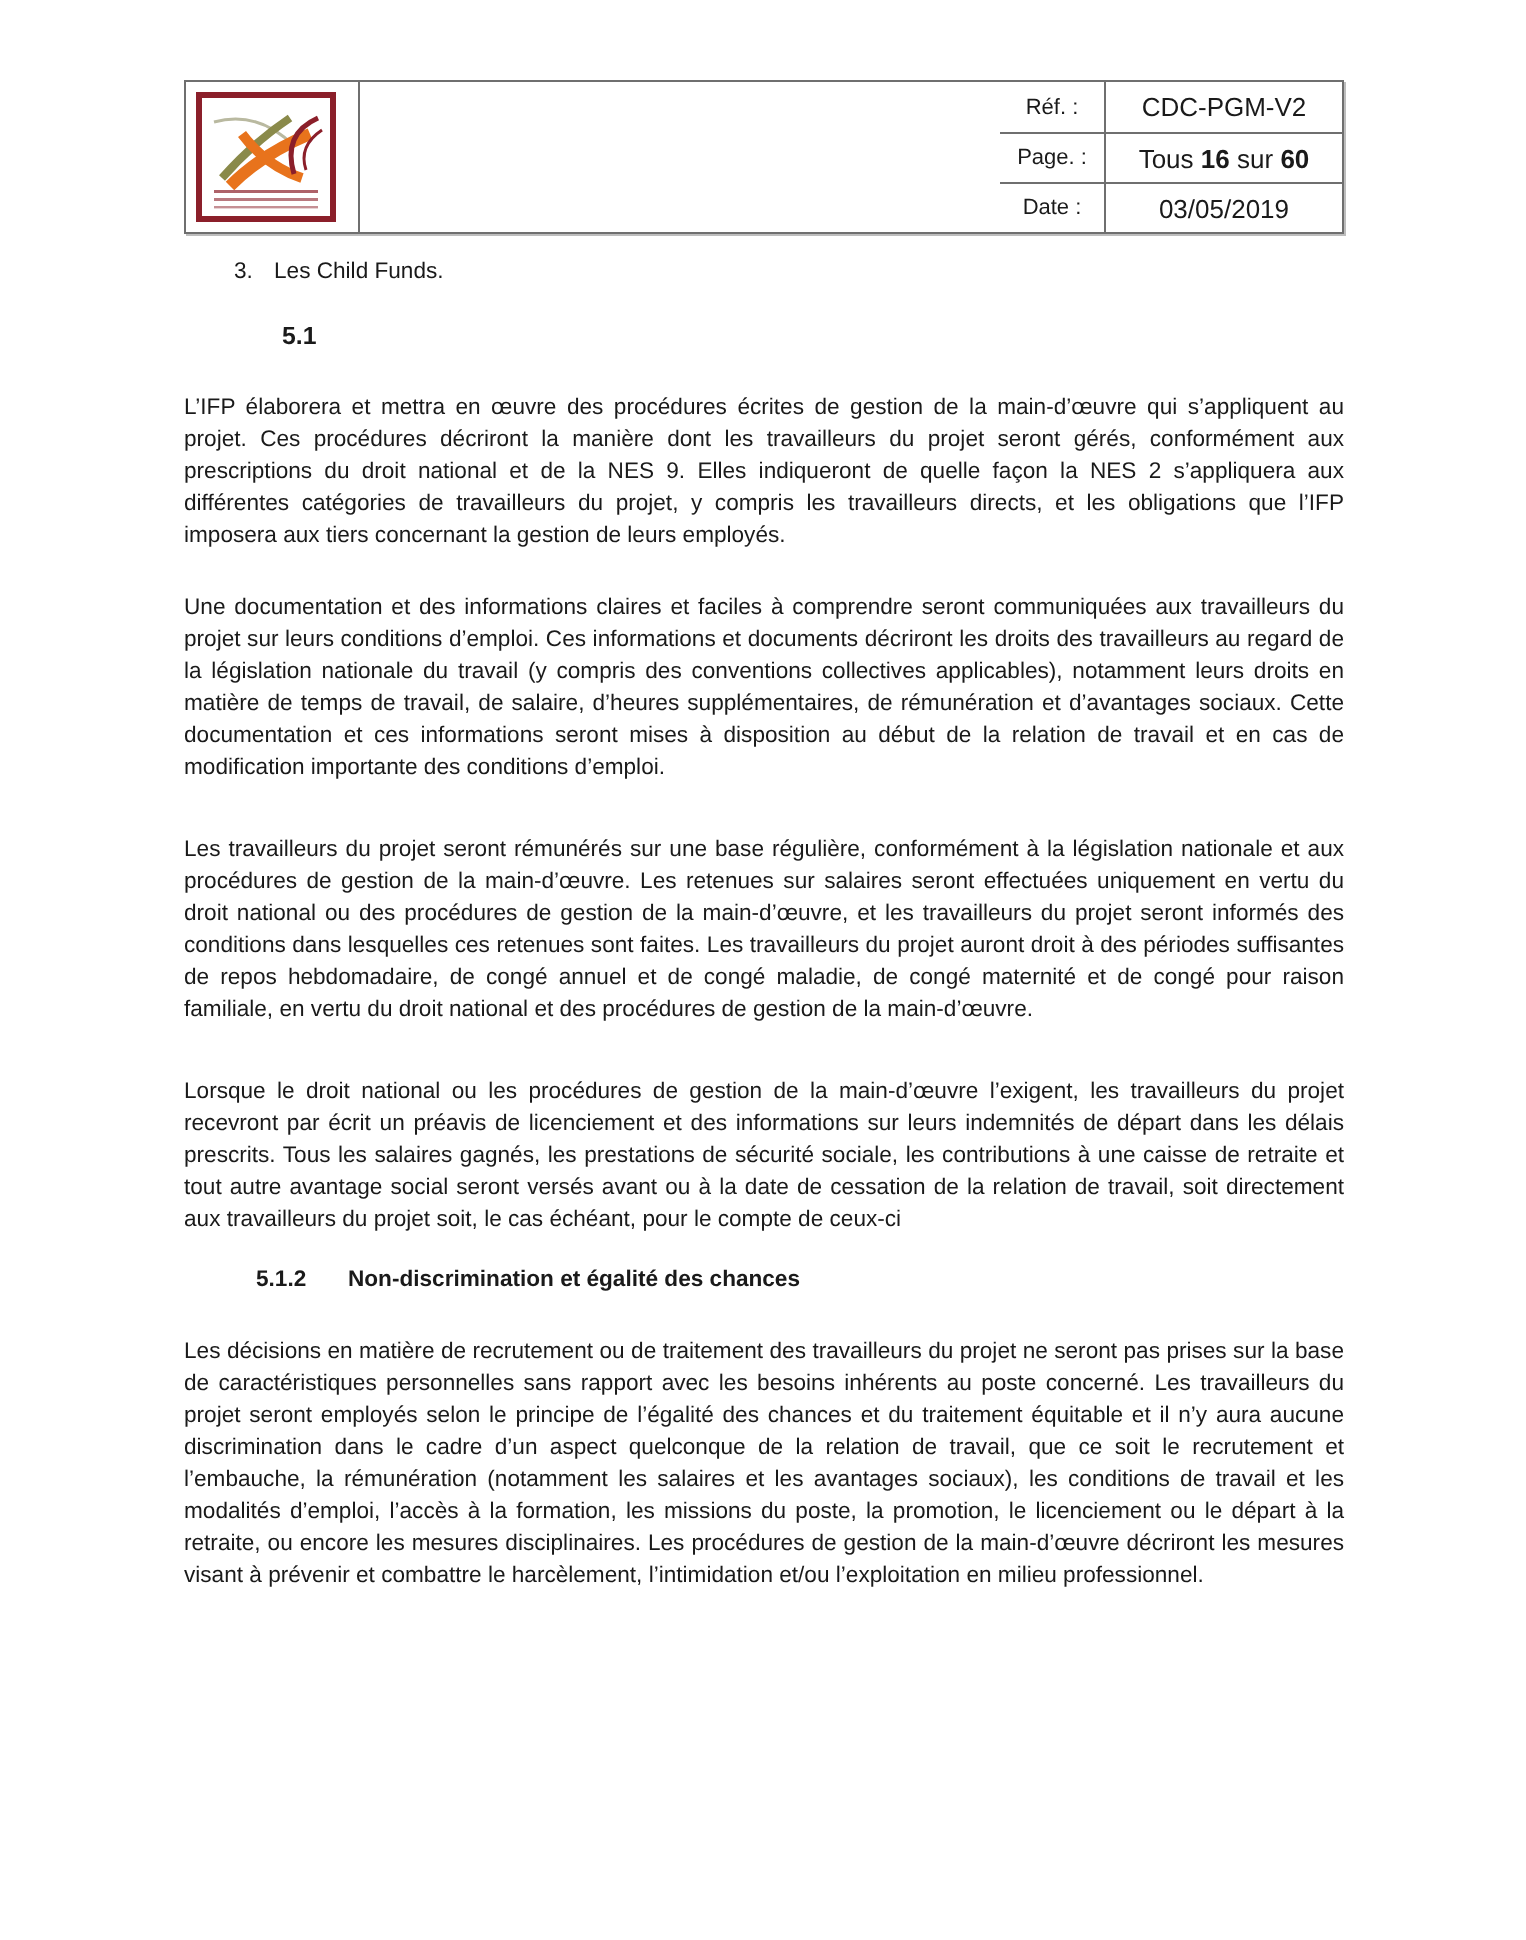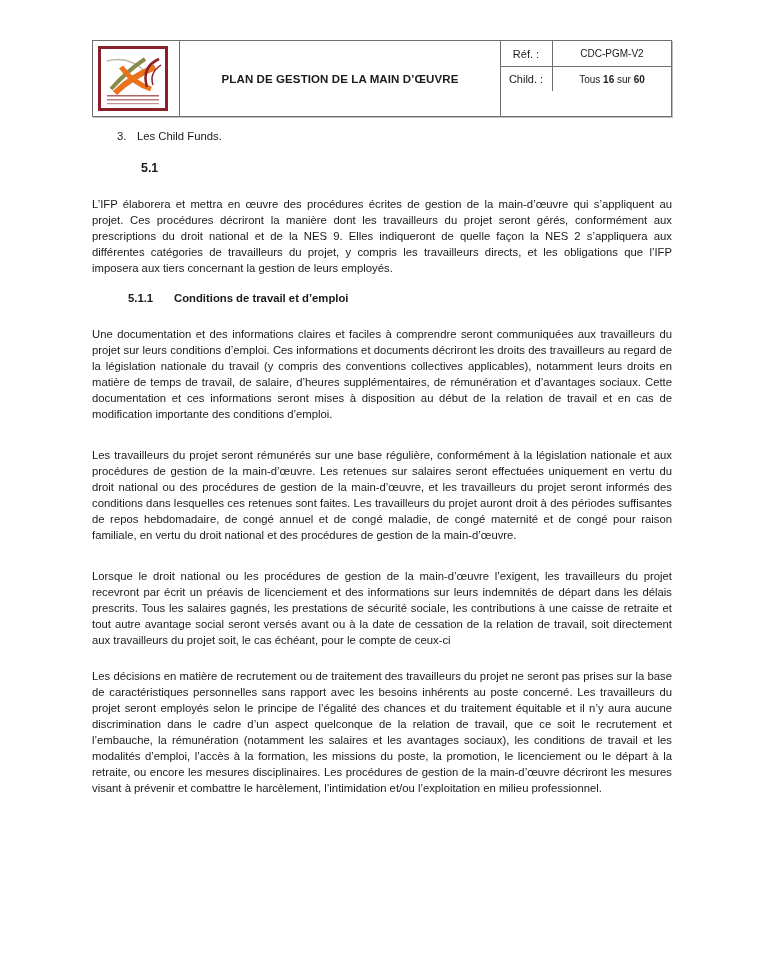--- a/index.html
+++ b/index.html
@@ -30,21 +30,21 @@
   .meta-grid {
     position: absolute; left: 407px; top: 0; width: 171px; height: 75px;
   }
   .meta-row { display: flex; height: 25px; box-sizing: border-box; }
   .meta-row + .meta-row { border-top: 1px solid #6f6f6f; }
   .meta-label {
     width: 52px; border-right: 1px solid #6f6f6f;
     display: flex; align-items: center; justify-content: center; font-size: 11px;
   }
   .meta-value {
-    flex: 1; display: flex; align-items: center; justify-content: center; font-size: 10px;
+    flex: 1; display: flex; align-items: center; justify-content: center; font-size: 13px;
   }
   .meta-value b { font-weight: bold; }
 
   .content {
     position: absolute; left: 92px; top: 128px; width: 580px;
     font-size: 11.3px; line-height: 16px;
   }
   .list-item { margin-left: 25px; display: flex; }
   .list-item .num { width: 20px; }
   .h1 {
@@ -71,48 +71,51 @@
         <path d="M14 44 Q30 28 54 18" stroke="#e8731c" stroke-width="6" fill="none"></path>
         <path d="M20 18 Q32 34 50 40" stroke="#e8731c" stroke-width="5" fill="none"></path>
         <path d="M58 10 Q40 18 46 38" stroke="#8b1f2a" stroke-width="2.5" fill="none"></path>
         <path d="M60 16 Q48 24 52 36" stroke="#8b1f2a" stroke-width="1.5" fill="none"></path>
         <rect x="6" y="46" width="52" height="1.5" fill="#8b1f2a" opacity="0.7"></rect>
         <rect x="6" y="50" width="52" height="1.5" fill="#8b1f2a" opacity="0.6"></rect>
         <rect x="6" y="54" width="52" height="1.2" fill="#8b1f2a" opacity="0.5"></rect>
       </svg>
     </div>
   </div>
-  <div class="title-cell">PLAN DE GESTION DE LA MAIN D’ŒUVRE</div>
   <div class="meta-grid">
     <div class="meta-row">
       <div class="meta-label">Réf. :</div>
       <div class="meta-value">CDC-PGM-V2</div>
     </div>
     <div class="meta-row">
-      <div class="meta-label">Child. :</div>
+      <div class="meta-label">Page. :</div>
       <div class="meta-value">
         <span>Tous </span>&nbsp;<b>16</b>&nbsp;<span> sur </span>&nbsp;<b>60</b>
       </div>
+    </div>
+    <div class="meta-row">
+      <div class="meta-label">Date :</div>
+      <div class="meta-value">03/05/2019</div>
     </div>
   </div>
 </div>
 
 <div class="content">
   <div class="list-item">
     <span class="num">3.</span>
     <span>Les Child Funds.</span>
   </div>
 
   <div class="h1">
     <span class="num">5.1</span>
   </div>
   <p class="p-gap-head">L’IFP élaborera et mettra en œuvre des procédures écrites de gestion de la main-d’œuvre qui s’appliquent au projet. Ces procédures décriront la manière dont les travailleurs du projet seront gérés, conformément aux prescriptions du droit national et de la NES 9. Elles indiqueront de quelle façon la NES 2 s’appliquera aux différentes catégories de travailleurs du projet, y compris les travailleurs directs, et les obligations que l’IFP imposera aux tiers concernant la gestion de leurs employés.</p>
 
-  <div class="h2">
-    <span class="num">5.1.1</span>
-    <span>Conditions de travail et d’emploi</span>
-  </div>
   <p class="p-gap-head">Une documentation et des informations claires et faciles à comprendre seront communiquées aux travailleurs du projet sur leurs conditions d’emploi. Ces informations et documents décriront les droits des travailleurs au regard de la législation nationale du travail (y compris des conventions collectives applicables), notamment leurs droits en matière de temps de travail, de salaire, d’heures supplémentaires, de rémunération et d’avantages sociaux. Cette documentation et ces informations seront mises à disposition au début de la relation de travail et en cas de modification importante des conditions d’emploi.</p>
   <p class="p-gap">Les travailleurs du projet seront rémunérés sur une base régulière, conformément à la législation nationale et aux procédures de gestion de la main-d’œuvre. Les retenues sur salaires seront effectuées uniquement en vertu du droit national ou des procédures de gestion de la main-d’œuvre, et les travailleurs du projet seront informés des conditions dans lesquelles ces retenues sont faites. Les travailleurs du projet auront droit à des périodes suffisantes de repos hebdomadaire, de congé annuel et de congé maladie, de congé maternité et de congé pour raison familiale, en vertu du droit national et des procédures de gestion de la main-d’œuvre.</p>
   <p class="p-gap">Lorsque le droit national ou les procédures de gestion de la main-d’œuvre l’exigent, les travailleurs du projet recevront par écrit un préavis de licenciement et des informations sur leurs indemnités de départ dans les délais prescrits. Tous les salaires gagnés, les prestations de sécurité sociale, les contributions à une caisse de retraite et tout autre avantage social seront versés avant ou à la date de cessation de la relation de travail, soit directement aux travailleurs du projet soit, le cas échéant, pour le compte de ceux-ci</p>
 
+  <div class="h2">
+    <span class="num">5.1.2</span>
+    <span>Non-discrimination et égalité des chances</span>
+  </div>
   <p class="p-gap-head">Les décisions en matière de recrutement ou de traitement des travailleurs du projet ne seront pas prises sur la base de caractéristiques personnelles sans rapport avec les besoins inhérents au poste concerné. Les travailleurs du projet seront employés selon le principe de l’égalité des chances et du traitement équitable et il n’y aura aucune discrimination dans le cadre d’un aspect quelconque de la relation de travail, que ce soit le recrutement et l’embauche, la rémunération (notamment les salaires et les avantages sociaux), les conditions de travail et les modalités d’emploi, l’accès à la formation, les missions du poste, la promotion, le licenciement ou le départ à la retraite, ou encore les mesures disciplinaires. Les procédures de gestion de la main-d’œuvre décriront les mesures visant à prévenir et combattre le harcèlement, l’intimidation et/ou l’exploitation en milieu professionnel.</p>
 </div>
 
 </body></html>

